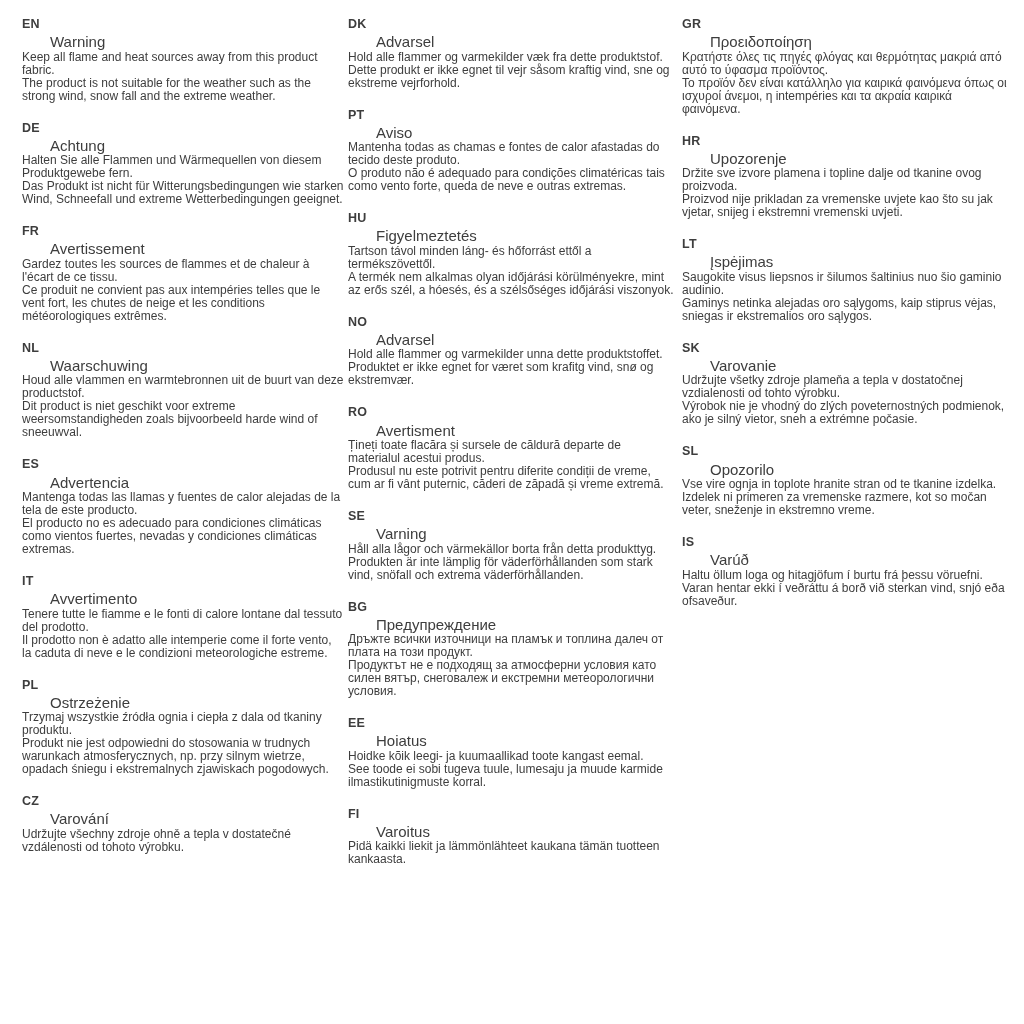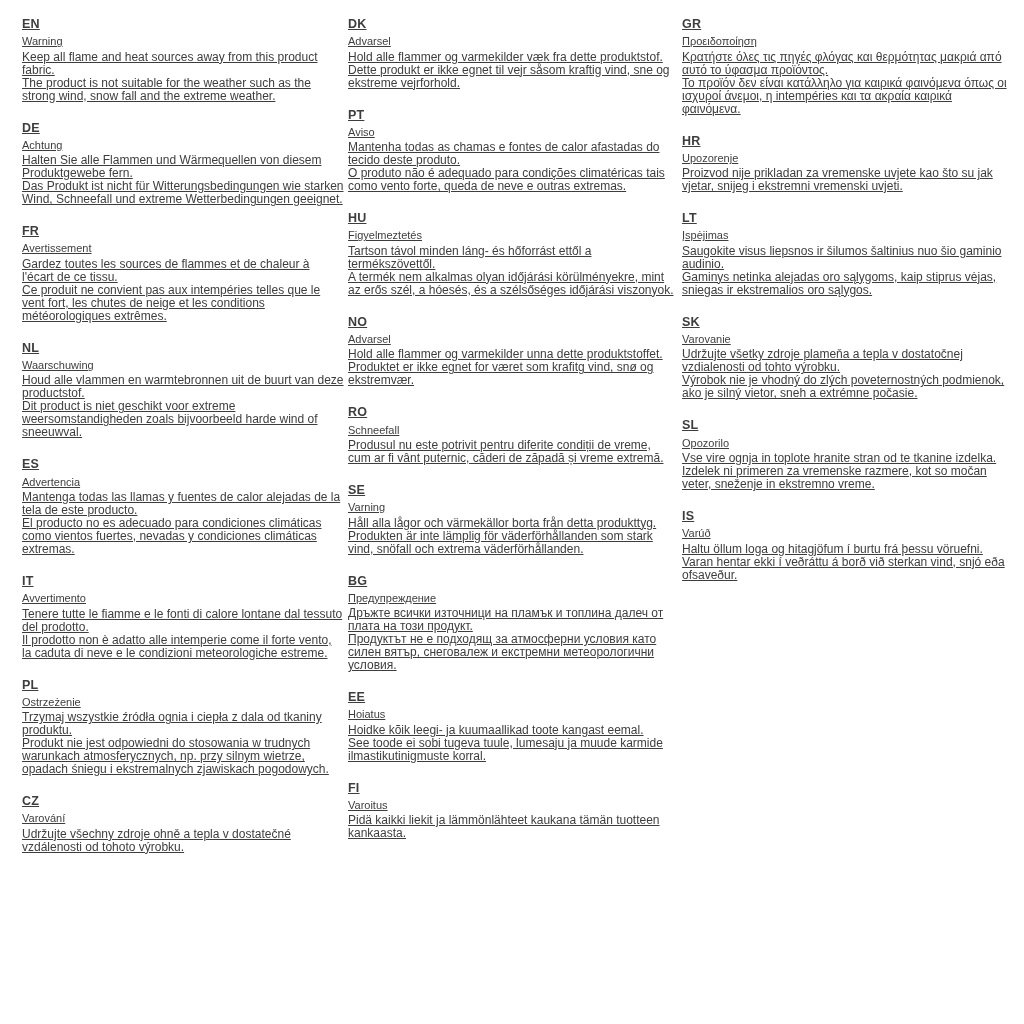--- a/index.html
+++ b/index.html
@@ -13,40 +13,40 @@
     overflow: hidden;
     font-family: "Liberation Sans", "DejaVu Sans", sans-serif;
     color: #3d3d3d;
   }
   .page {
     box-sizing: border-box;
     width: 1024px;
     height: 1016px;
     padding: 16px 10px 8px 22px;
     display: flex;
-    text-decoration: underline;
   }
   .col {
     flex: 0 0 auto;
   }
   .col-1 { width: 322px; margin-right: 4px; }
   .col-2 { width: 328px; margin-right: 6px; }
   .col-3 { width: 330px; }
   .lang-block {
     margin: 0 0 17px 0;
   }
   .lang-code {
     font-weight: bold;
     font-size: 12.5px;
     line-height: 17.3px;
     letter-spacing: 0.2px;
   }
   .lang-title {
-    font-size: 11px;
+    font-size: 15px;
     line-height: 17.3px;
+    margin-left: 28px;
   }
   .lang-paragraph {
     font-size: 12px;
     line-height: 13px;
   }
 </style>
 </head>
 <body style="background: rgb(255, 255, 255); color: rgb(61, 61, 61);">
 
 <div class="page">
@@ -130,21 +130,22 @@
 
   <div class="lang-block">
     <div class="lang-code">NO</div>
     <div class="lang-title">Advarsel</div>
   <div class="lang-paragraph">Hold alle flammer og varmekilder unna dette produktstoffet.</div>
         <div class="lang-paragraph">Produktet er ikke egnet for været som krafitg vind, snø og ekstremvær.</div>
       </div>
 
   <div class="lang-block">
     <div class="lang-code">RO</div>
-    <div class="lang-title">Schneefall</div>
+    <div class="lang-title">Avertisment</div>
+  <div class="lang-paragraph">Țineți toate flacăra și sursele de căldură departe de materialul acestui produs.</div>
         <div class="lang-paragraph">Produsul nu este potrivit pentru diferite condiții de vreme, cum ar fi vânt puternic, căderi de zăpadă și vreme extremă.</div>
       </div>
 
   <div class="lang-block">
     <div class="lang-code">SE</div>
     <div class="lang-title">Varning</div>
   <div class="lang-paragraph">Håll alla lågor och värmekällor borta från detta produkttyg.</div>
         <div class="lang-paragraph">Produkten är inte lämplig för väderförhållanden som stark vind, snöfall och extrema väderförhållanden.</div>
       </div>
 
@@ -172,20 +173,21 @@
   <div class="lang-block">
     <div class="lang-code">GR</div>
     <div class="lang-title">Προειδοποίηση</div>
   <div class="lang-paragraph">Κρατήστε όλες τις πηγές φλόγας και θερμότητας μακριά από αυτό το ύφασμα προϊόντος.</div>
         <div class="lang-paragraph">Το προϊόν δεν είναι κατάλληλο για καιρικά φαινόμενα όπως οι ισχυροί άνεμοι, η intempéries και τα ακραία καιρικά φαινόμενα.</div>
       </div>
 
   <div class="lang-block">
     <div class="lang-code">HR</div>
     <div class="lang-title">Upozorenje</div>
+  <div class="lang-paragraph">Držite sve izvore plamena i topline dalje od tkanine ovog proizvoda.</div>
         <div class="lang-paragraph">Proizvod nije prikladan za vremenske uvjete kao što su jak vjetar, snijeg i ekstremni vremenski uvjeti.</div>
       </div>
 
 
   <div class="lang-block">
     <div class="lang-code">LT</div>
     <div class="lang-title">Įspėjimas</div>
   <div class="lang-paragraph">Saugokite visus liepsnos ir šilumos šaltinius nuo šio gaminio audinio.</div>
         <div class="lang-paragraph">Gaminys netinka alejadas oro sąlygoms, kaip stiprus vėjas, sniegas ir ekstremalios oro sąlygos.</div>
       </div>

